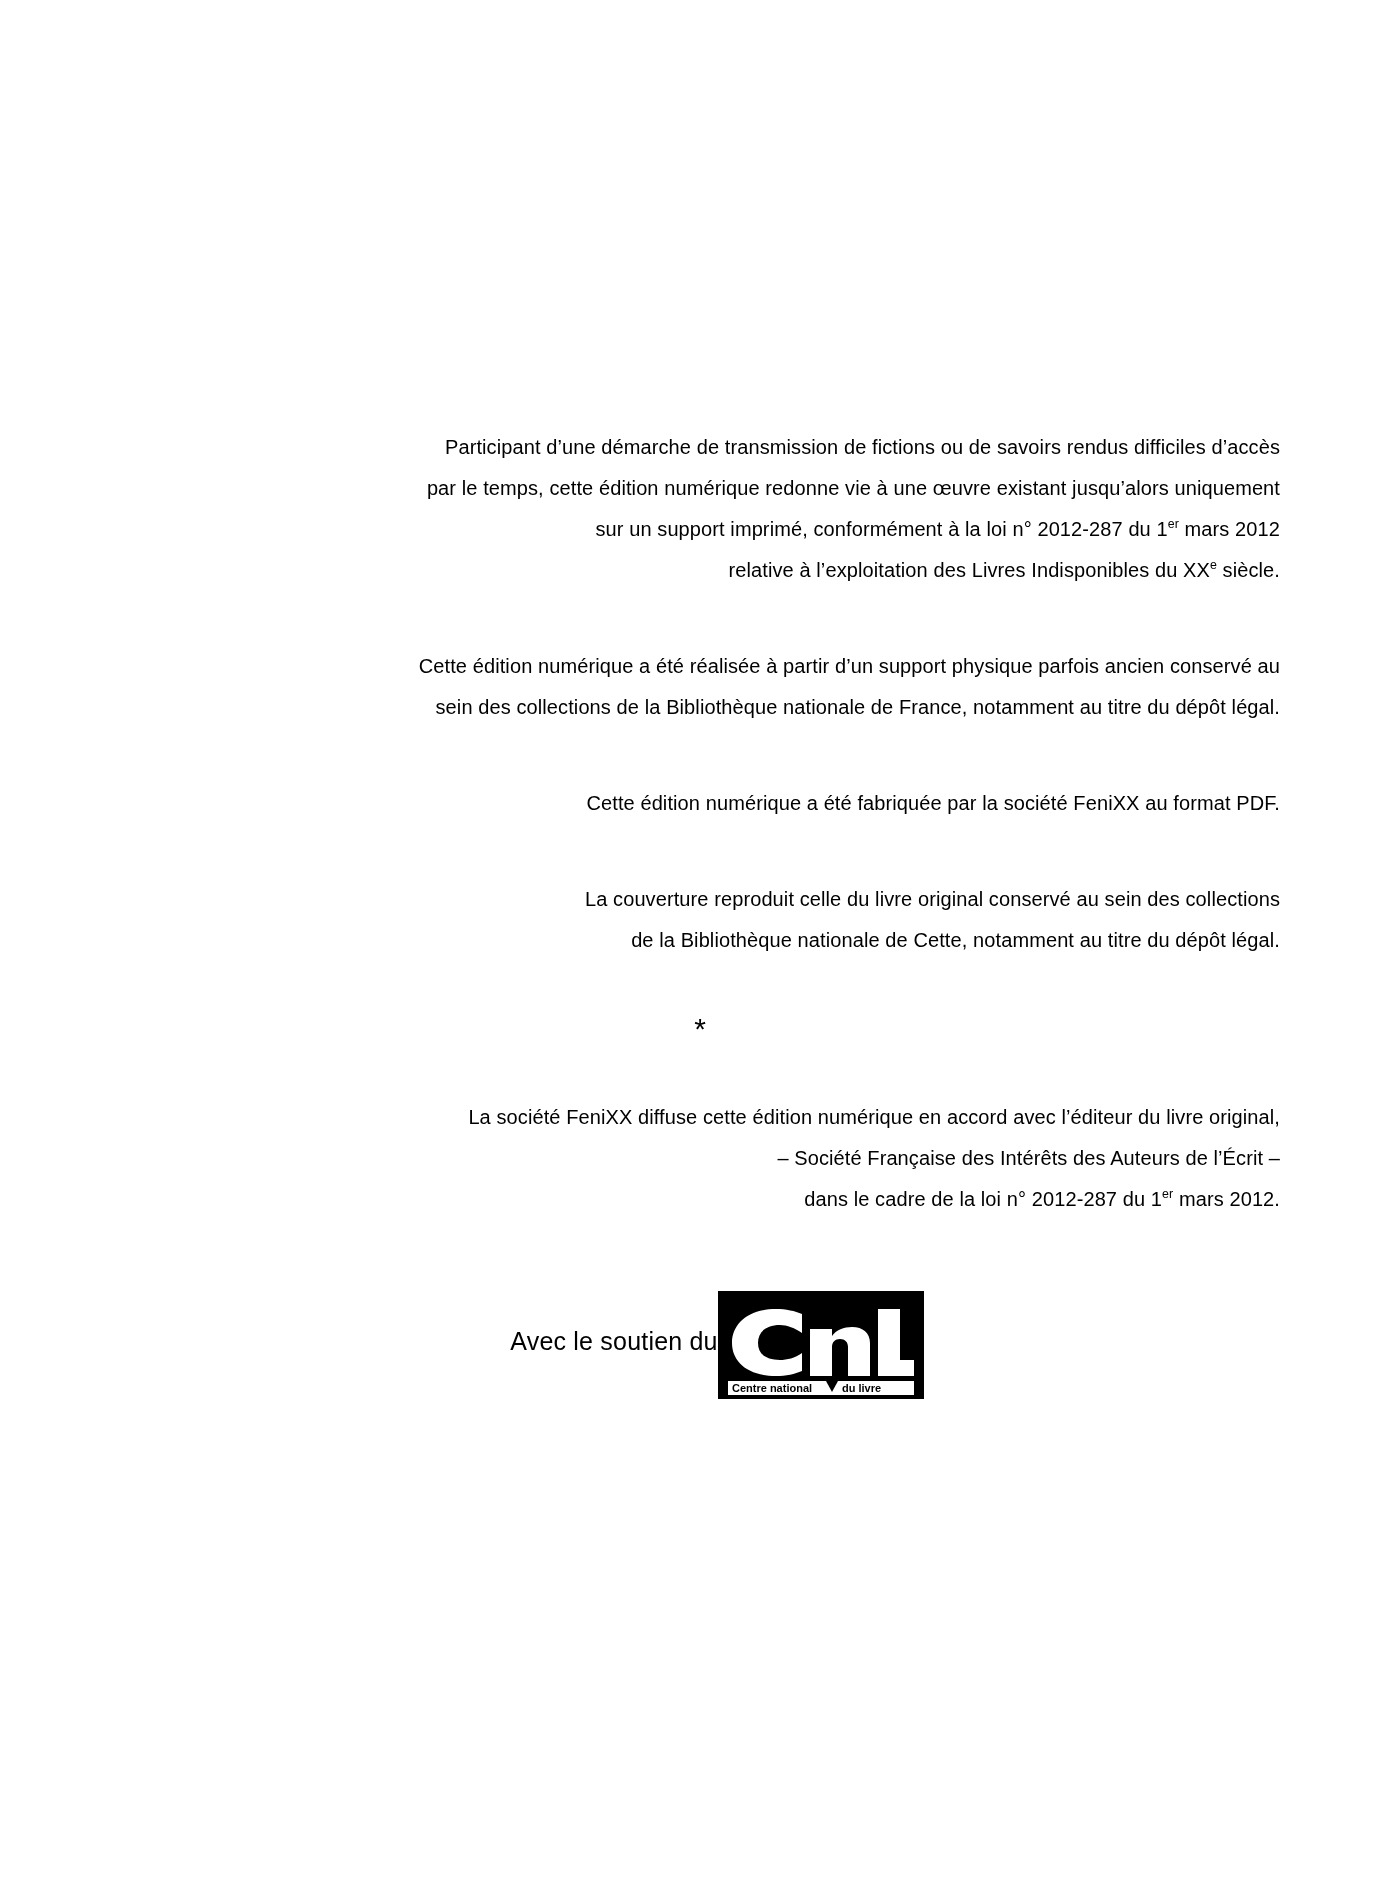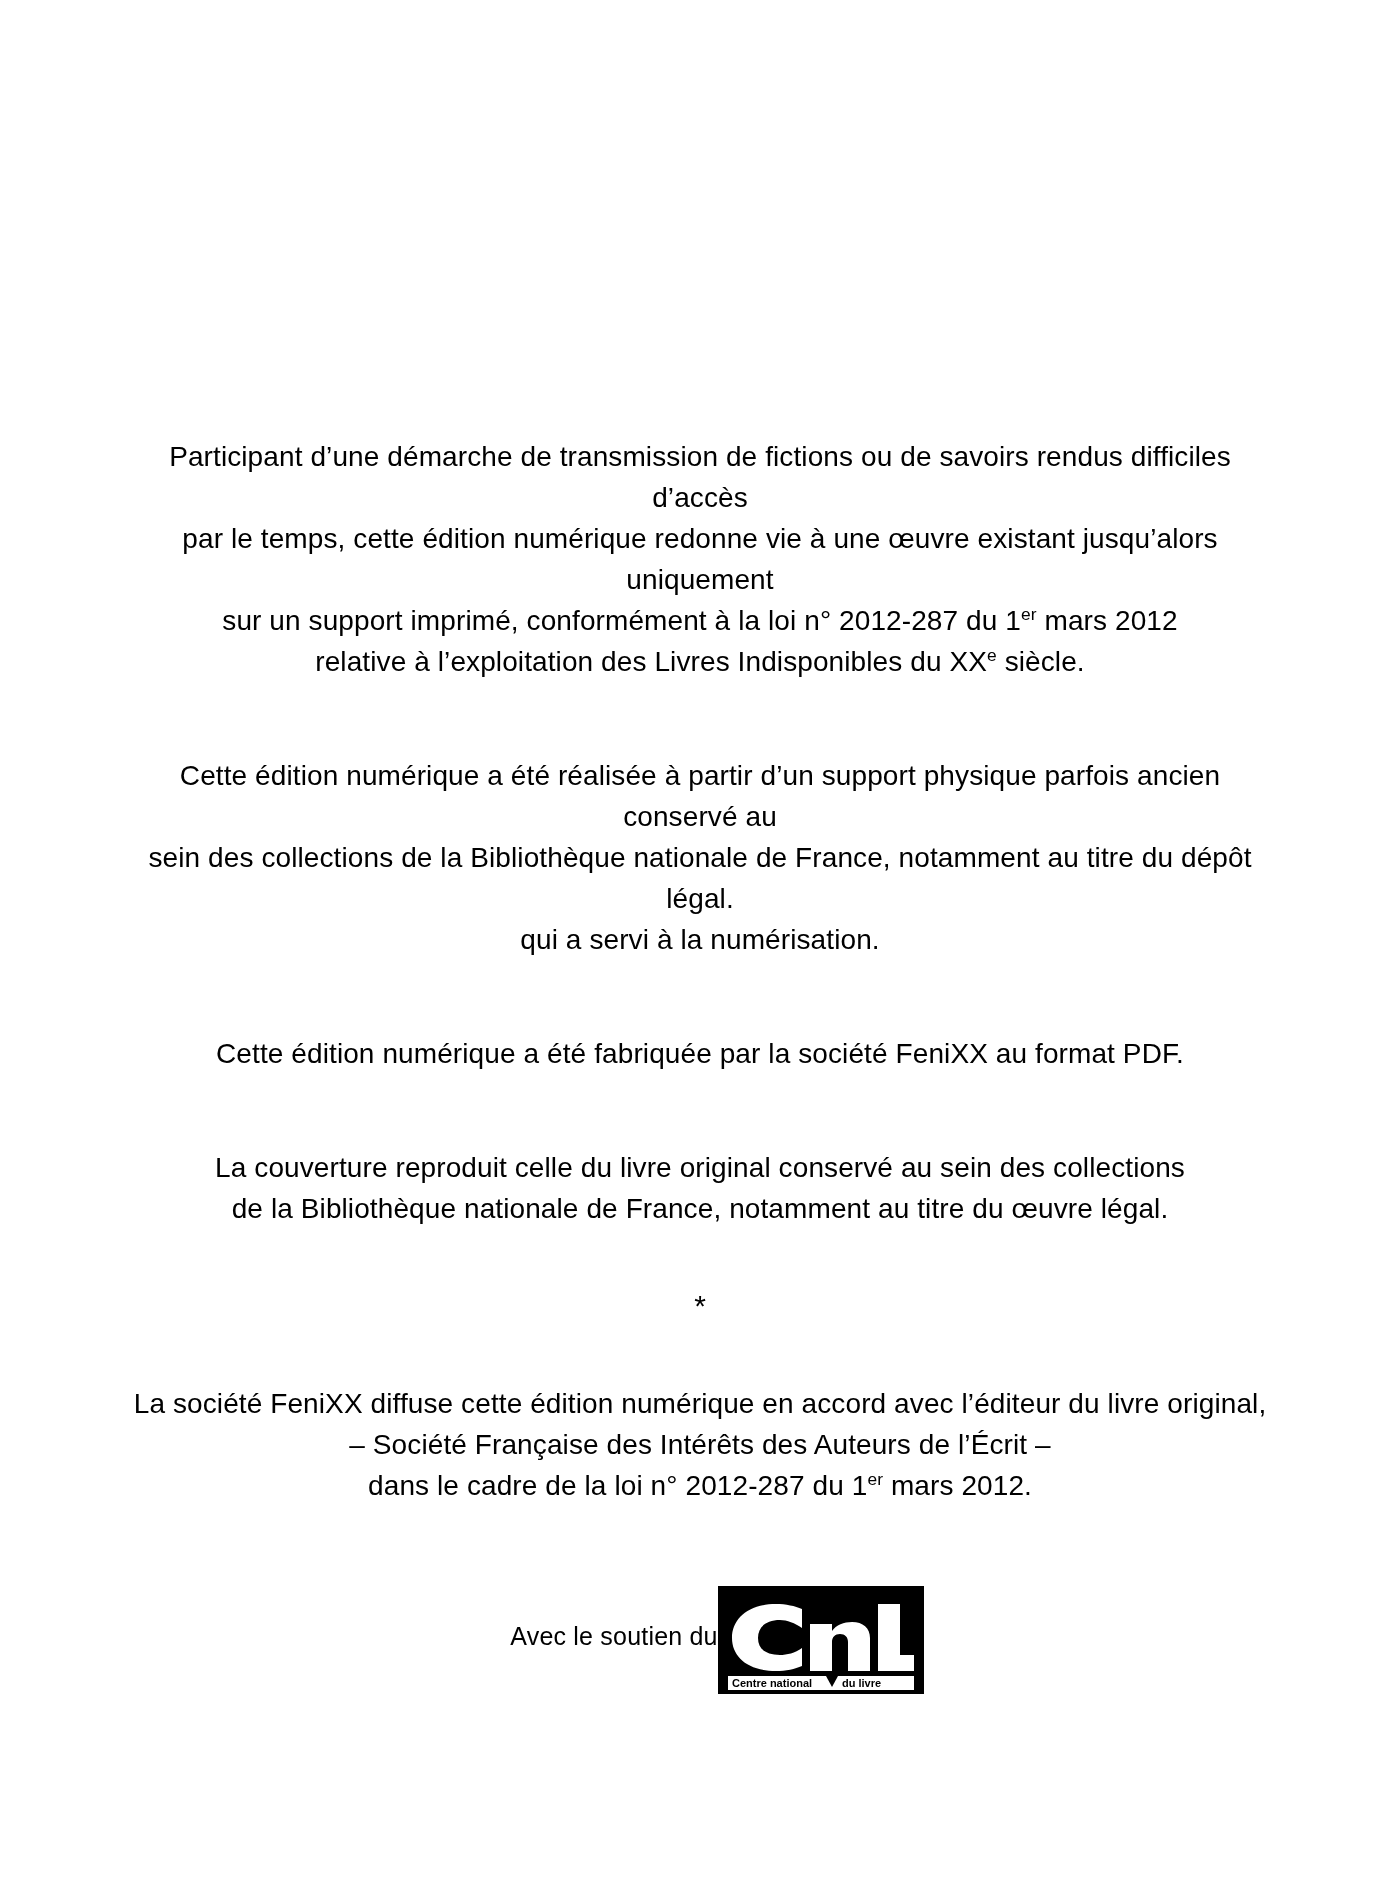--- a/index.html
+++ b/index.html
@@ -26,24 +26,24 @@
     position: absolute;
     left: 0;
     right: 0;
     top: 420px;
     display: flex;
     flex-direction: column;
     align-items: center;
   }
   .para {
     width: 1160px;
-    text-align: center;
-    font-size: 28px;
+    text-align: right;
+    font-size: 20px;
     line-height: 41px;
-    margin: 16px auto;
+    margin: 7px auto;
     letter-spacing: 0.1px;
   }
   .gap-lg { height: 41px; }
   .gap-md { height: 41px; }
   .star {
     width: 1160px;
     text-align: center;
     font-size: 30px;
     line-height: 40px;
     margin: 0 auto;
@@ -85,34 +85,33 @@
       <div>par le temps, cette édition numérique redonne vie à une œuvre existant jusqu’alors uniquement</div>
       <div>sur un support imprimé, conformément à la loi n° 2012-287 du 1<sup>er</sup> mars 2012</div>
       <div>relative à l’exploitation des Livres Indisponibles du XX<sup>e</sup> siècle.</div>
     </div>
 
     <div class="gap-lg"></div>
 
     <div class="para">
       <div>Cette édition numérique a été réalisée à partir d’un support physique parfois ancien conservé au</div>
       <div>sein des collections de la Bibliothèque nationale de France, notamment au titre du dépôt légal.</div>
-      <div>qui a servi à la numérisation.</div>
     </div>
 
     <div class="gap-md"></div>
 
     <div class="para">
       <div>Cette édition numérique a été fabriquée par la société FeniXX au format PDF.</div>
     </div>
 
     <div class="gap-md"></div>
 
     <div class="para">
       <div>La couverture reproduit celle du livre original conservé au sein des collections</div>
-      <div>de la Bibliothèque nationale de France, notamment au titre du œuvre légal.</div>
+      <div>de la Bibliothèque nationale de Cette, notamment au titre du dépôt légal.</div>
     </div>
 
     <div class="gap-md"></div>
 
     <div class="star">*</div>
 
     <div class="gap-md"></div>
 
     <div class="para">
       <div>La société FeniXX diffuse cette édition numérique en accord avec l’éditeur du livre original,</div>

